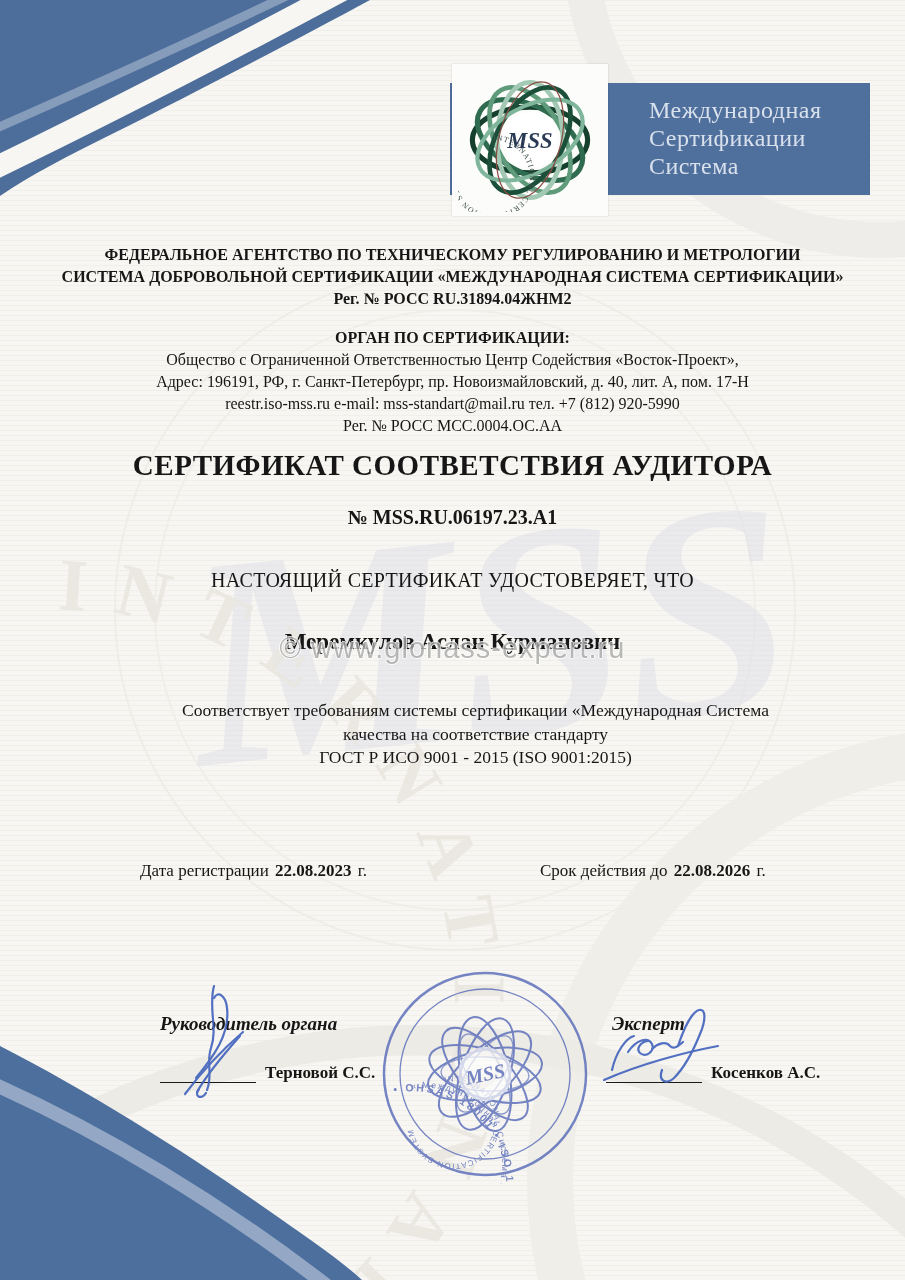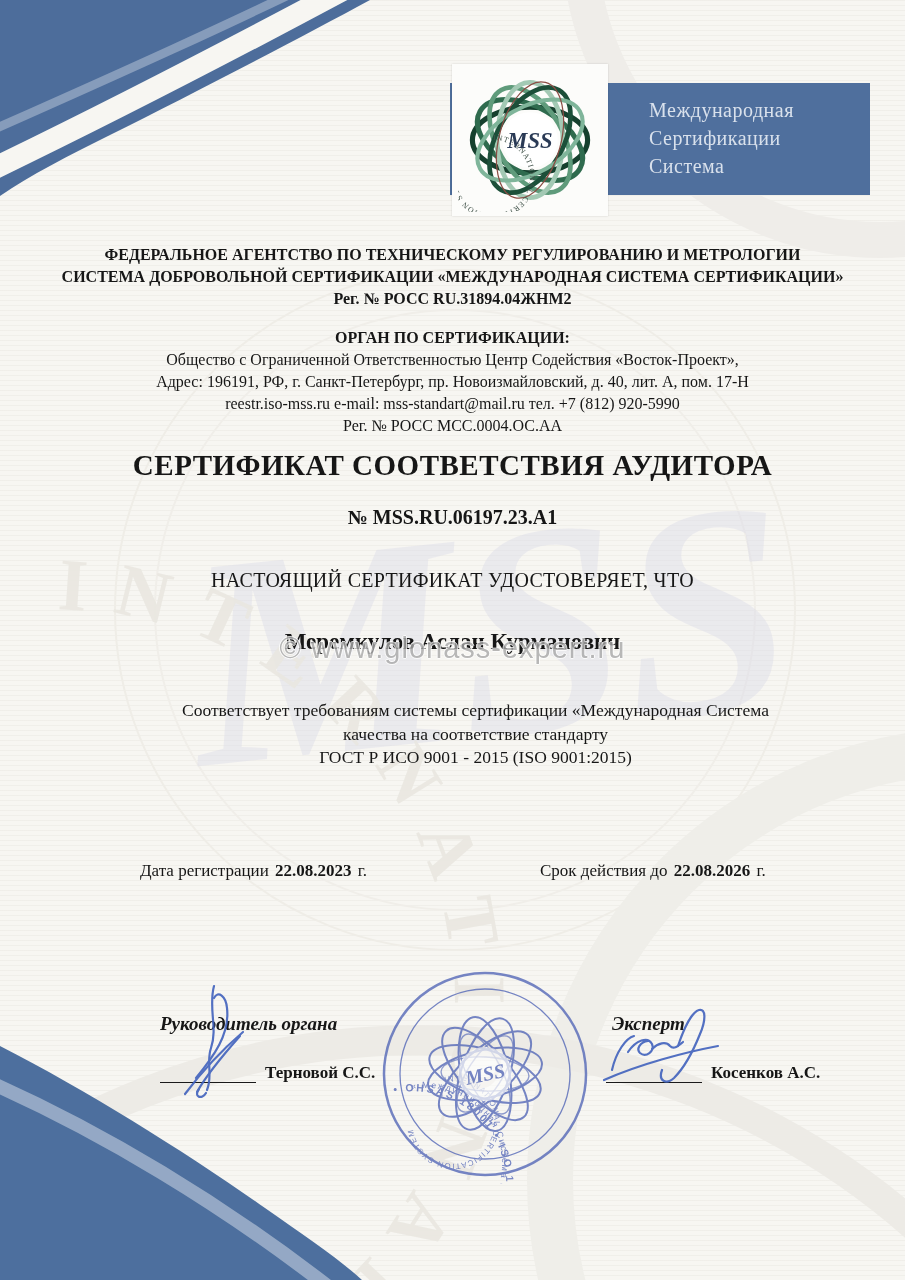--- a/index.html
+++ b/index.html
@@ -7,21 +7,21 @@
     position:relative;width:905px;height:1280px;margin:0 auto;overflow:hidden;
     background-color:#f7f6f2;
     background-image:repeating-linear-gradient(180deg, rgba(222,220,212,.28) 0 1px, rgba(0,0,0,0) 1px 5px);
     font-family:"Liberation Serif", serif;color:#161616;
   }
   svg{display:block;}
   .decor{position:absolute;left:0;top:0;z-index:0;}
   .banner{position:absolute;left:450px;top:83px;width:420px;height:112px;background:#4f6f9d;z-index:2;}
   .logo-box{position:absolute;left:452px;top:64px;width:156px;height:152px;background:#fcfcfa;z-index:3;
     display:flex;align-items:center;justify-content:center;box-shadow:0 0 2px rgba(0,0,0,.15);}
-  .banner-text{position:absolute;left:649px;top:96px;z-index:3;font-size:20px;line-height:28px;color:#d9e1ec;letter-spacing:.5px;}
+  .banner-text{position:absolute;left:649px;top:96px;z-index:3;font-size:24px;line-height:28px;color:#d9e1ec;letter-spacing:.5px;}
   .tblock{position:absolute;left:0;width:100%;text-align:center;z-index:2;}
   .hdr{top:244px;font-weight:bold;font-size:16px;line-height:22px;}
   .org{top:321px;font-size:16px;line-height:22px;margin-top:6px;}
   .org .org-h{font-weight:bold;}
   .title{top:449px;font-size:29px;font-weight:bold;letter-spacing:.5px;}
   .certno{top:506px;font-size:20px;font-weight:bold;}
   .attest{top:569px;font-size:20px;letter-spacing:.3px;}
   .holder{top:629px;font-size:23px;font-weight:bold;}
   .photo-wm{top:612px;z-index:4;font-family:"Liberation Sans",sans-serif;font-size:29px;letter-spacing:1px;
     color:#a9a9a9;opacity:.8;text-shadow:0 1px 0 #ffffff,0 -1px 0 #ffffff,1px 0 0 #ffffff,-1px 0 0 #ffffff;margin-top:20px;}

